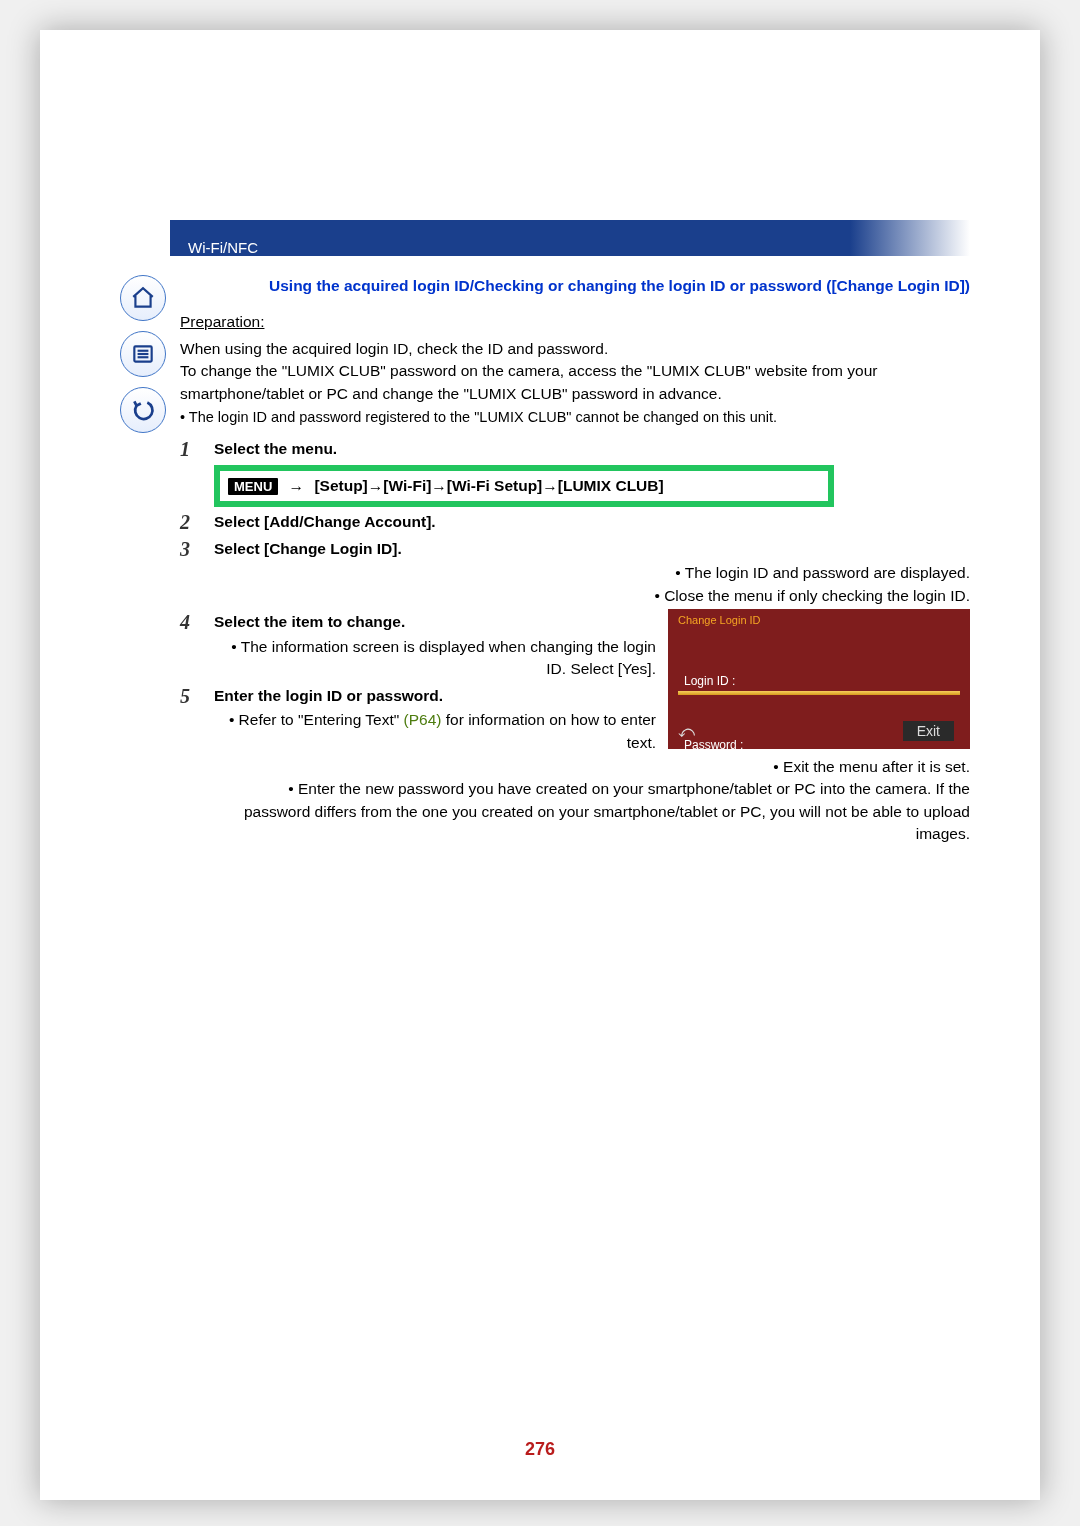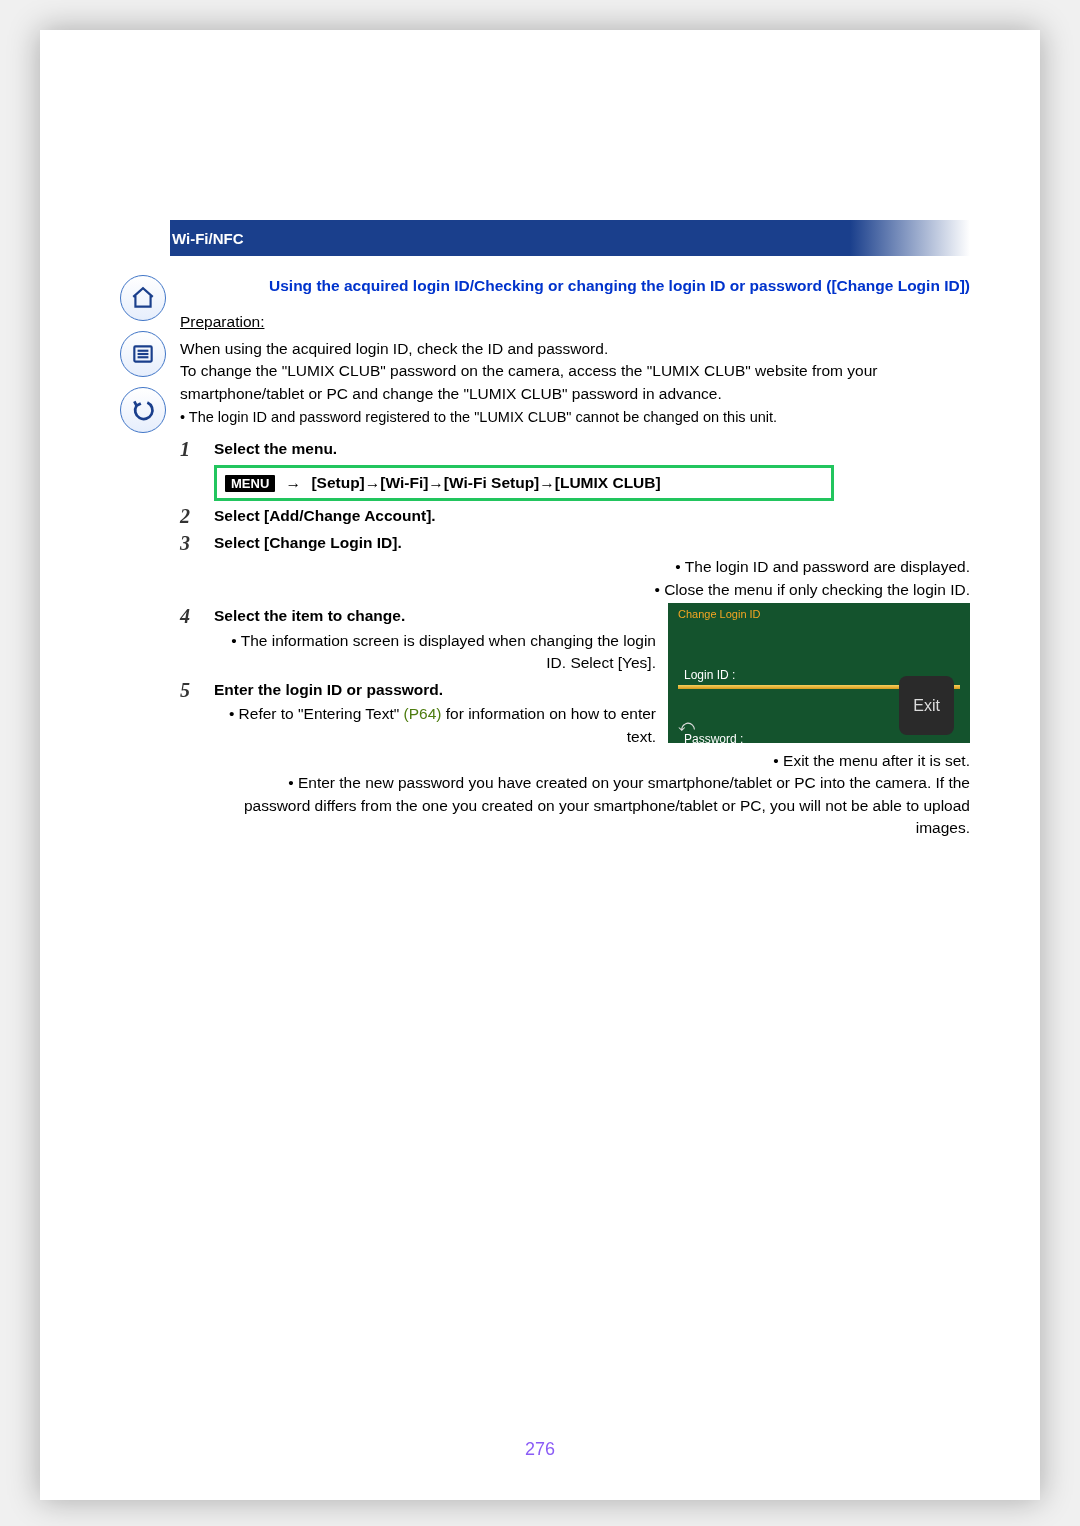--- a/index.html
+++ b/index.html
@@ -39,25 +39,24 @@
   }
   .side-icon svg { width: 26px; height: 26px; }
   .header-bar {
     position: absolute;
     left: 130px;
     right: 70px;
     top: 190px;
     height: 36px;
     background: linear-gradient(to right, #1a3f8c 0%, #1a3f8c 85%, #ffffff 100%);
     display:flex;
-    align-items:center;
-    padding-left:2px;
+    align-items:flex-end;
+    padding-left:18px;
     color:#fff;
     font-size:15px;
-    font-weight:bold;
   }
   .content {
     margin-left: 70px;
     margin-top: 55px;
     font-size: 15.5px;
     line-height: 1.45;
     color: #000;
   }
   .section-title {
     color: #0033cc;
@@ -74,21 +73,21 @@
     font-style: italic;
     font-weight: bold;
     font-size: 20px;
     color: #333;
     font-family: "Times New Roman", serif;
     line-height:1.1;
   }
   .step-body { flex: 1; }
   .step-label { font-weight: bold; }
   .menu-path-box {
-    border: 3px solid #22c55e;
+    border: 6px solid #22c55e;
     padding: 4px 8px;
     margin-top: 4px;
     max-width: 620px;
   }
   .menu-badge {
     background: #000;
     color: #fff;
     font-weight: bold;
     padding: 1px 6px;
     font-size: 13px;
@@ -100,39 +99,40 @@
   .sub-bullets li { margin-left: 14px; list-style: none; text-indent:-10px; padding-left:10px;text-align:right; }
   .sub-bullets li::before { content:"• "; }
   .link { color: #4d7c0f; }
   .star { font-family: monospace; }
   
   .step-4-5-wrap { display:flex; gap:12px; }
   .text-col { flex:1; }
   .screenshot-thumb {
     flex: 0 0 302px;
     height: 140px;
-    background: #14532d;
+    background: #7f1d1d;
     color:#fff;
     font-size:12px;
     position:relative;
     margin-top:2px;
   }
   .thumb-title { color:#f5a623; font-size:11px; padding:4px 10px 2px 10px; }
   .thumb-row { padding:2px 10px 0 16px; font-size:12px;margin-top:40px; }
   .thumb-sel { background:linear-gradient(to bottom,#f7cf5c,#d79a1d); color:#222; margin:0 10px; padding:2px 6px; font-size:11px;}
-  .thumb-exit { position:absolute; bottom:8px; right:16px; background:#2a2a2a; padding:18px 14px; font-size:16px; color:#ddd;border-radius:8px; }
+  .thumb-exit { position:absolute; bottom:8px; right:16px; background:#2a2a2a; padding:0 14px; font-size:14px; color:#ddd; }
   .thumb-back { position:absolute; bottom:6px; left:10px; color:#ddd; font-size:16px; }
   .thumb-stars { padding:2px 10px 0 16px; font-size:12px; letter-spacing:2px;}
   .page-number {
     position: absolute;
     bottom: 40px;
     left:0; right:0;
     text-align: center;
     font-size: 18px;
-    color:#8b5cf6;
+    color:#b91c1c;
+    font-weight:bold;
   }
 </style>
 </head>
 <body>
 
 <div class="page">
 
   <div class="header-bar">
     <span>Wi-Fi/NFC</span>
   </div>

